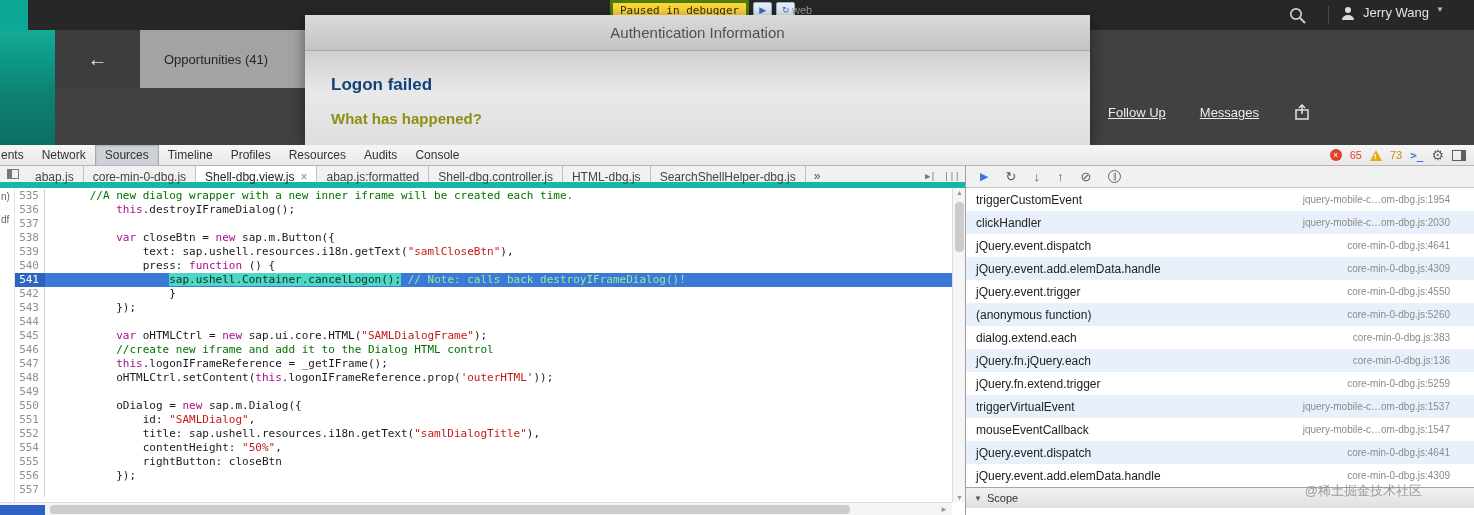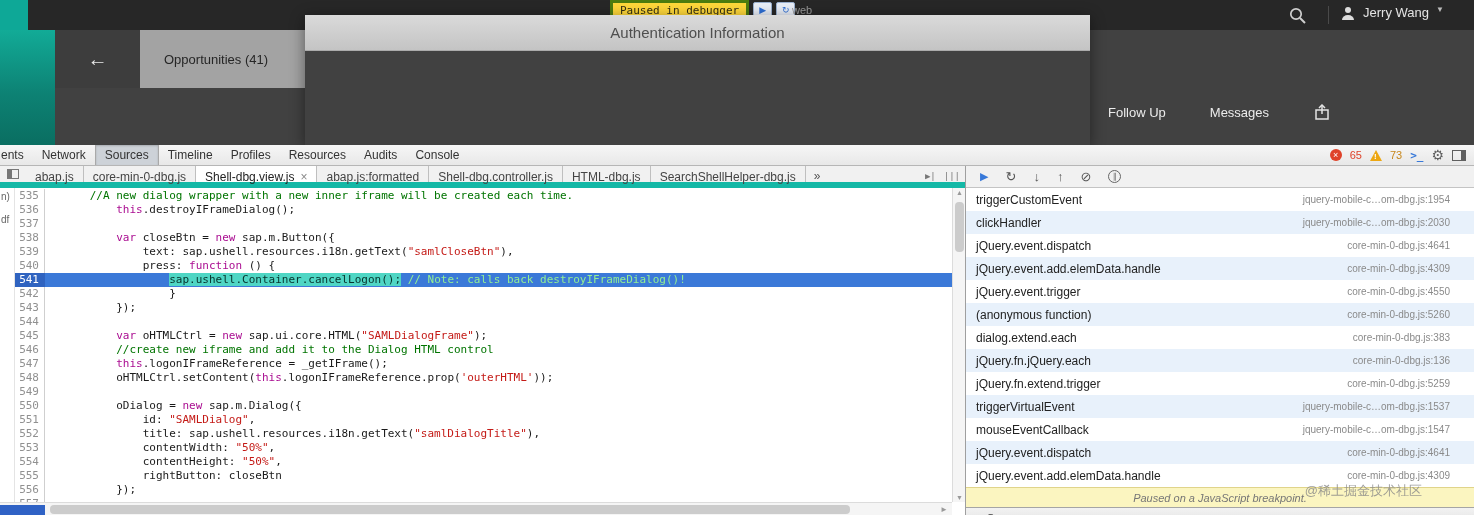--- a/index.html
+++ b/index.html
@@ -21,21 +21,21 @@
   .paused-badge { background:var(--badge-yellow,#ffd83a); border:3px solid #4d7c0f; color:#332f12;
                   font-family:"DejaVu Sans Mono", monospace; font-size:11px; padding:1px 7px; }
   .ov-btn { width:19px; height:16px; background:#e9eef7; border:1px solid #9ab0cf; border-radius:2px;
             display:flex; align-items:center; justify-content:center; color:#2d6fd6; font-size:9px; }
   .frag-web { position:absolute; left:792px; top:4px; color:#9a9a9a; font-size:11px; }
   .hdr-divider { position:absolute; left:1328px; top:6px; width:1px; height:18px; background:#4a4a4a; }
   .user-area { position:absolute; left:1340px; top:5px; height:20px; display:flex; align-items:flex-start; gap:7px;
                color:#e4e4e4; font-size:13px; }
   .caret { font-size:8px; color:#bbb; }
   .search-btn { position:absolute; left:1288px; top:6px; width:20px; height:20px; }
-  .actions { position:absolute; left:1108px; top:104px; display:flex; align-items:center; gap:44px; color:#ececec; font-size:13px; }
+  .actions { position:absolute; left:1108px; top:104px; display:flex; align-items:center; gap:34px; color:#ececec; font-size:13px;text-decoration:underline; }
 
   .dialog { position:absolute; left:305px; top:15px; width:785px; height:130px; box-shadow:0 3px 14px rgba(0,0,0,.45); }
   .dialog-titlebar { height:36px; background:linear-gradient(180deg,#dadada,#c4c4c4); border-bottom:1px solid #ababab;
                      display:flex; align-items:center; justify-content:center; color:#4f4f4f; font-size:15px; }
   .dialog-body { height:94px; background:linear-gradient(180deg,#cfcfcf 0%, #e9e9e9 45%, #dedede 100%);
                  padding:24px 0 0 26px; overflow:hidden; }
   .logon-failed { font-size:17px; font-weight:bold; color:var(--dialog-heading-blue,#11417a); }
   .olive-heading { margin-top:15px; font-size:15px; font-weight:bold; color:var(--olive-heading,#8f8f13); }
 
   
@@ -164,20 +164,24 @@
       <span>Messages</span>
       <svg width="18" height="17" viewBox="0 0 18 17">
         <rect x="3" y="6" width="12" height="9" fill="none" stroke="#e4e4e4" stroke-width="1.5"></rect>
         <line x1="9" y1="10" x2="9" y2="1.5" stroke="#e4e4e4" stroke-width="1.5"></line>
         <path d="M6 4 L9 1 L12 4" fill="none" stroke="#e4e4e4" stroke-width="1.5"></path>
       </svg>
     </div>
 
     <div class="dialog">
       <div class="dialog-titlebar">Authentication Information</div>
+      <div class="dialog-body">
+        <div class="logon-failed">Logon failed</div>
+        <div class="olive-heading">What has happened?</div>
+      </div>
     </div>
   </div>
 
   <div class="devtools">
 
     <div class="dt-toolbar">
       <div id="main-tabs" style="display:flex;">
           <div class="dt-tab cut">ents</div>
           <div class="dt-tab">Network</div>
           <div class="dt-tab selected">Sources</div>
@@ -296,24 +300,20 @@
           </div>
           <div class="crow">
             <span class="lnum">551</span>
             <span class="cline"><span class="seg-d">              id: </span><span class="seg-s">"SAMLDialog"</span><span class="seg-d">,</span></span>
           </div>
           <div class="crow">
             <span class="lnum">552</span>
             <span class="cline"><span class="seg-d">              title: sap.ushell.resources.i18n.getText(</span><span class="seg-s">"samlDialogTitle"</span><span class="seg-d">),</span></span>
           </div>
           <div class="crow">
-            <span class="lnum">553</span>
-            <span class="cline"><span class="seg-d">              contentWidth: </span><span class="seg-s">"50%"</span><span class="seg-d">,</span></span>
-          </div>
-          <div class="crow">
             <span class="lnum">554</span>
             <span class="cline"><span class="seg-d">              contentHeight: </span><span class="seg-s">"50%"</span><span class="seg-d">,</span></span>
           </div>
           <div class="crow">
             <span class="lnum">555</span>
             <span class="cline"><span class="seg-d">              rightButton: closeBtn</span></span>
           </div>
           <div class="crow">
             <span class="lnum">556</span>
             <span class="cline"><span class="seg-d">          });</span></span>
@@ -393,21 +393,20 @@
           </div>
           <div class="srow alt">
             <span class="fn">jQuery.event.dispatch</span>
             <span class="loc">core-min-0-dbg.js:4641</span>
           </div>
           <div class="srow">
             <span class="fn">jQuery.event.add.elemData.handle</span>
             <span class="loc">core-min-0-dbg.js:4309</span>
           </div>
         </div>
-      <div class="paused-bar">Paused on a JavaScript breakpoint.</div>
       <div class="scope-head">
         <span class="tri">▼</span>
         <span>Scope</span>
       </div>
       <div class="watermark">@稀土掘金技术社区</div>
     </div>
 
   </div>
 </div>
 

